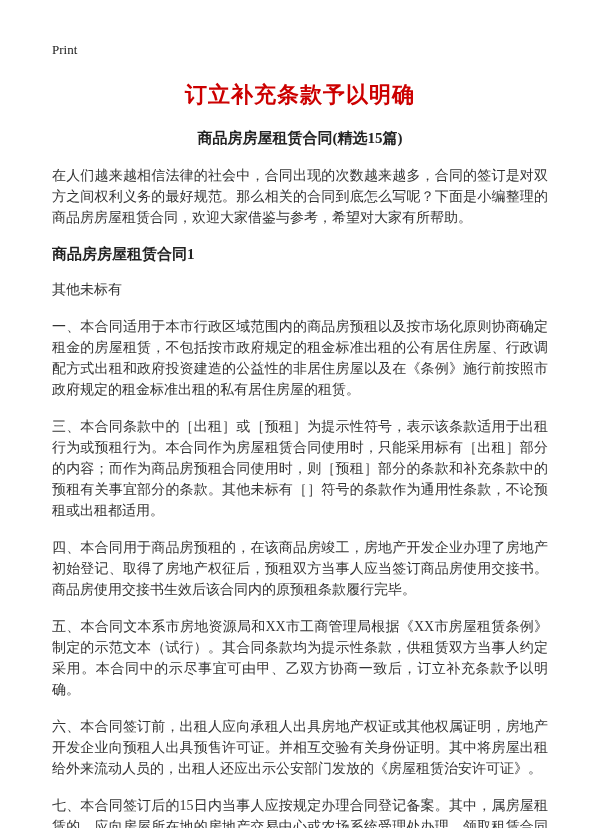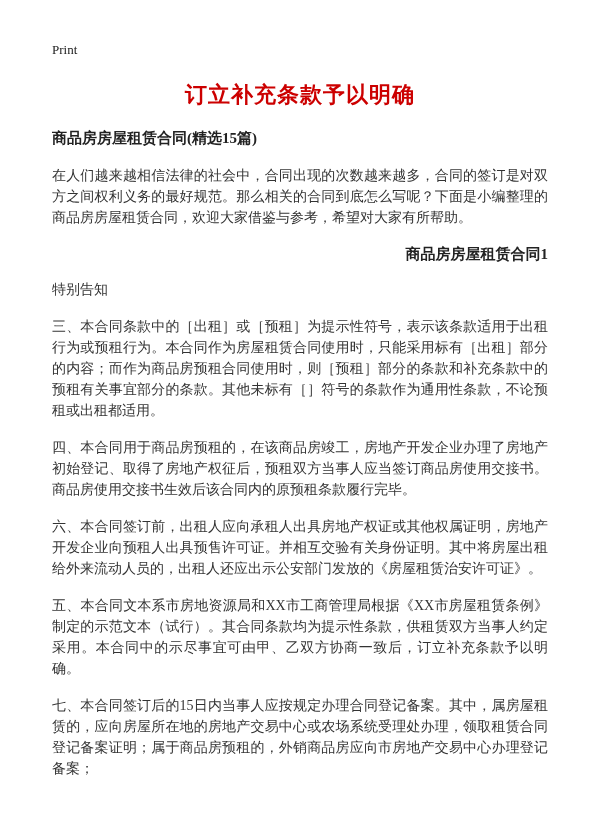--- a/index.html
+++ b/index.html
@@ -37,36 +37,36 @@
     letter-spacing: 1px;
     margin: 16px 0 0 0;
     line-height: 30px;
   }
   .doc-subtitle {
     font-size: 15px;
     font-weight: bold;
     color: #222222;
     margin: 18px 0 12px 0;
     line-height: 21px;
+    text-align: center;
   }
   .para {
     font-size: 14px;
     line-height: 21px;
     color: #333333;
     margin: 16px 0;
     text-align: justify;
     text-justify: inter-ideograph;
   }
   .section-heading {
     font-size: 15px;
     font-weight: bold;
     color: #222222;
     margin: 16px 0 12px 0;
     line-height: 21px;
-    text-align: right;
   }
   .notice-heading {
     font-size: 14px;
     color: #333333;
     margin: 14px 0 12px 0;
     line-height: 21px;
   }
 </style>
 </head>
 <body>
@@ -76,27 +76,28 @@
   <a class="print-link">Print</a>
 
   <h1 class="doc-title">订立补充条款予以明确</h1>
 
   <div class="doc-subtitle">商品房房屋租赁合同(精选15篇)</div>
 
   <p class="para">在人们越来越相信法律的社会中，合同出现的次数越来越多，合同的签订是对双方之间权利义务的最好规范。那么相关的合同到底怎么写呢？下面是小编整理的商品房房屋租赁合同，欢迎大家借鉴与参考，希望对大家有所帮助。</p>
 
   <div class="section-heading">商品房房屋租赁合同1</div>
 
-  <div class="notice-heading">特别告知</div>
+  <div class="notice-heading">其他未标有</div>
 
+  <p class="para">一、本合同适用于本市行政区域范围内的商品房预租以及按市场化原则协商确定租金的房屋租赁，不包括按市政府规定的租金标准出租的公有居住房屋、行政调配方式出租和政府投资建造的公益性的非居住房屋以及在《条例》施行前按照市政府规定的租金标准出租的私有居住房屋的租赁。</p>
 
 
   <p class="para">三、本合同条款中的［出租］或［预租］为提示性符号，表示该条款适用于出租行为或预租行为。本合同作为房屋租赁合同使用时，只能采用标有［出租］部分的内容；而作为商品房预租合同使用时，则［预租］部分的条款和补充条款中的预租有关事宜部分的条款。其他未标有［］符号的条款作为通用性条款，不论预租或出租都适用。</p>
 
   <p class="para">四、本合同用于商品房预租的，在该商品房竣工，房地产开发企业办理了房地产初始登记、取得了房地产权征后，预租双方当事人应当签订商品房使用交接书。商品房使用交接书生效后该合同内的原预租条款履行完毕。</p>
 
+  <p class="para">五、本合同文本系市房地资源局和XX市工商管理局根据《XX市房屋租赁条例》制定的示范文本（试行）。其合同条款均为提示性条款，供租赁双方当事人约定采用。本合同中的示尽事宜可由甲、乙双方协商一致后，订立补充条款予以明确。</p>
+
   <p class="para">六、本合同签订前，出租人应向承租人出具房地产权证或其他权属证明，房地产开发企业向预租人出具预售许可证。并相互交验有关身份证明。其中将房屋出租给外来流动人员的，出租人还应出示公安部门发放的《房屋租赁治安许可证》。</p>
-
-  <p class="para">五、本合同文本系市房地资源局和XX市工商管理局根据《XX市房屋租赁条例》制定的示范文本（试行）。其合同条款均为提示性条款，供租赁双方当事人约定采用。本合同中的示尽事宜可由甲、乙双方协商一致后，订立补充条款予以明确。</p>
 
   <p class="para">七、本合同签订后的15日内当事人应按规定办理合同登记备案。其中，属房屋租赁的，应向房屋所在地的房地产交易中心或农场系统受理处办理，领取租赁合同登记备案证明；属于商品房预租的，外销商品房应向市房地产交易中心办理登记备案；</p>
 
 </div>
 
 </body></html>

